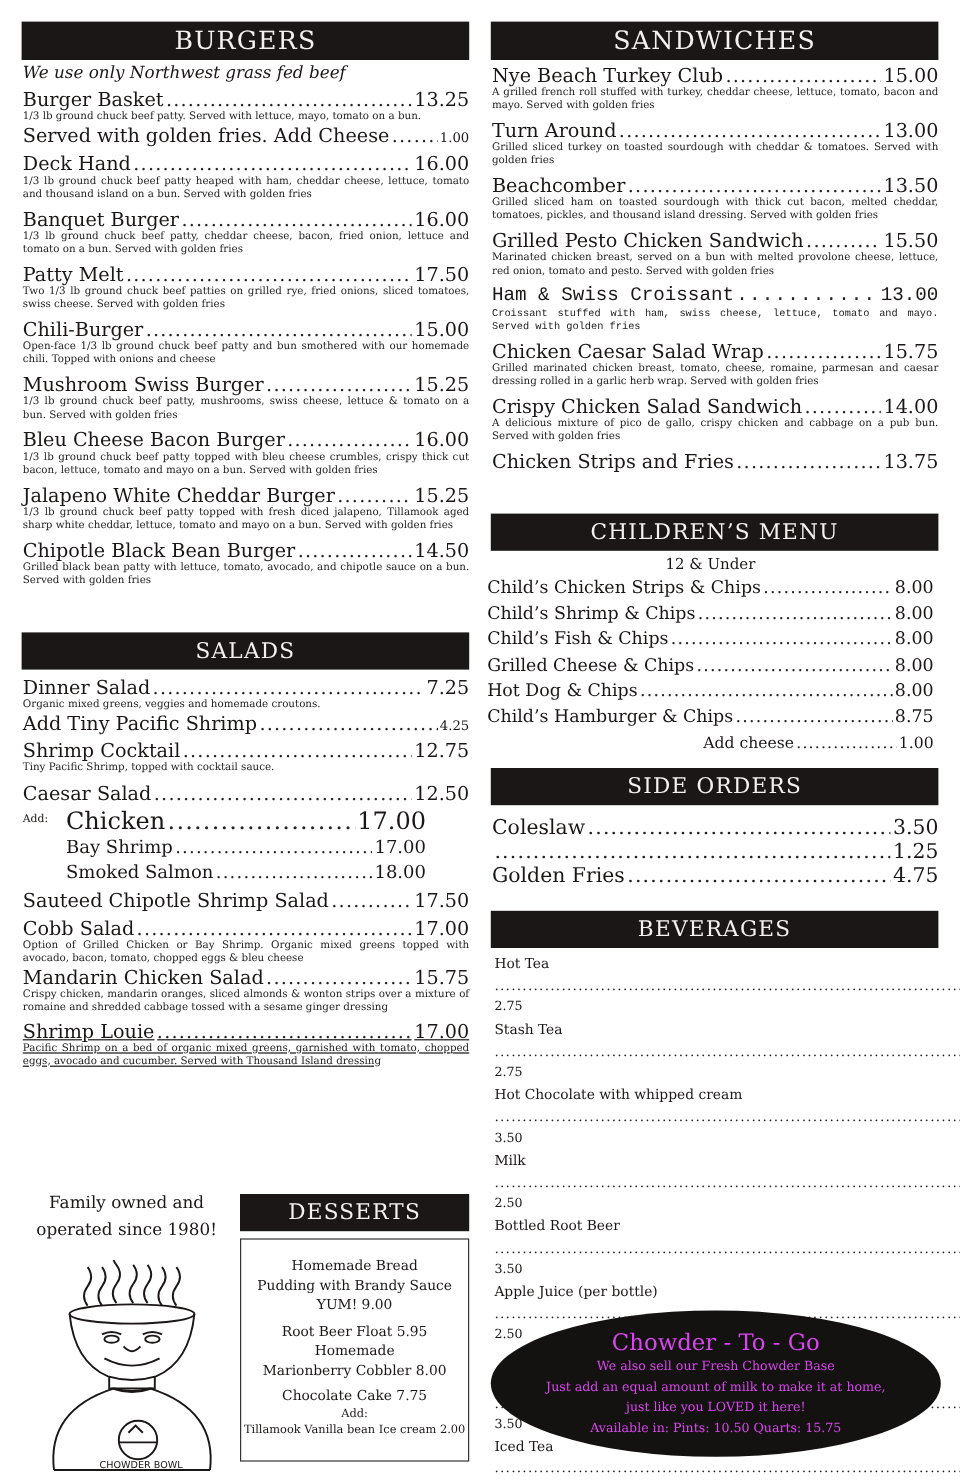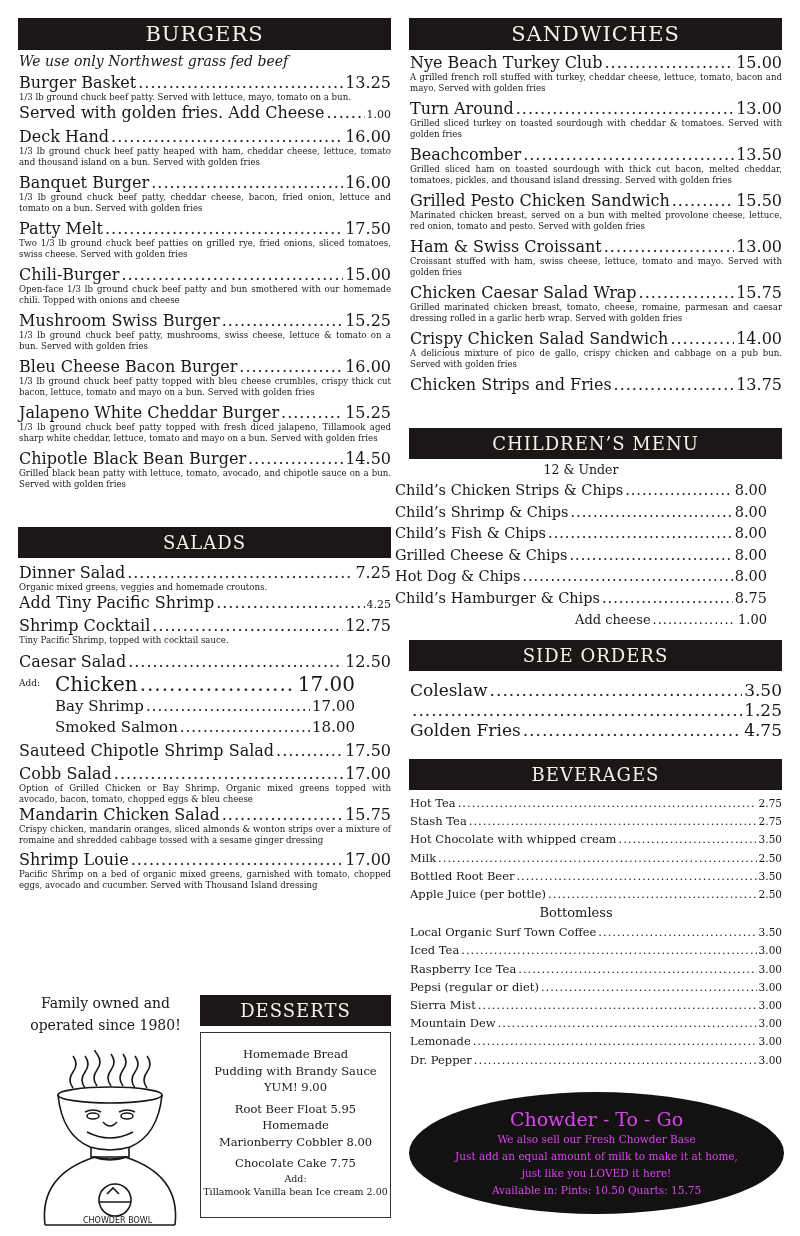--- a/index.html
+++ b/index.html
@@ -21,21 +21,21 @@
 
   .big .row { font-size: 16px; line-height: 19px; }
   .desc { font-size: 8.6px; line-height: 11px; text-align: justify; color: #222; }
   .desc-row { font-size: 8.6px; line-height: 11px; }
   .desc-row .price { font-size: 11px; }
 
   .subtitle { font-size: 14px; line-height: 18px; font-style: italic; }
 
   .mid .row { font-size: 14.5px; line-height: 21.5px; }
   .side .row { font-size: 17px; line-height: 20px; justify-content: flex-end; }
-  .bev .row { font-size: 11.5px; line-height: 18.2px; }
+  .bev .row { font-size: 11.5px; line-height: 18.2px; flex-direction: column; }
   .bev .row .price { font-size: 10.5px; }
 
   .center-label { text-align: center; }
 
   .dessert-box { position: absolute; border: 1.5px solid #333; text-align: center;
                  font-size: 11.5px; line-height: 16.5px; padding-top: 13px; }
   .dessert-box .gap { height: 5px; }
   .family { position: absolute; text-align: center; font-size: 14px; line-height: 22px; }
 
   .oval { position: absolute; background: #141111; border-radius: 50%; color: #d946ef; text-align: center; }
@@ -217,21 +217,21 @@
 
   <div class="item" style="margin-top:0;">
     <div class="row">
         <span class="name">Mandarin Chicken Salad</span>
         <span class="dots"></span>
         <span class="price">15.75</span>
       </div>
     <div class="desc">Crispy chicken, mandarin oranges, sliced almonds &amp; wonton strips over a mixture of romaine and shredded cabbage tossed with a sesame ginger dressing</div>
   </div>
 
-  <div class="item" style="margin-top:4px;">
+  <div class="item" style="margin-top:4px;text-decoration:underline;">
     <div class="row">
         <span class="name">Shrimp Louie</span>
         <span class="dots"></span>
         <span class="price">17.00</span>
       </div>
     <div class="desc">Pacific Shrimp on a bed of organic mixed greens, garnished with tomato, chopped eggs, avocado and cucumber. Served with Thousand Island dressing</div>
   </div>
 </div>
 
 <div class="family" style="left:18px;top:992px;width:175px;">
@@ -318,21 +318,21 @@
     <div class="desc">Grilled sliced ham on toasted sourdough with thick cut bacon, melted cheddar, tomatoes, pickles, and thousand island dressing. Served with golden fries</div>
   </div>
   <div class="item" style="margin-top:5px;">
     <div class="row">
         <span class="name">Grilled Pesto Chicken Sandwich</span>
         <span class="dots"></span>
         <span class="price">15.50</span>
       </div>
     <div class="desc">Marinated chicken breast, served on a bun with melted provolone cheese, lettuce, red onion, tomato and pesto. Served with golden fries</div>
   </div>
-  <div class="item" style="margin-top:5px;">
+  <div class="item" style="margin-top:5px;font-family:Liberation Mono, monospace;">
     <div class="row">
         <span class="name">Ham &amp; Swiss Croissant</span>
         <span class="dots"></span>
         <span class="price">13.00</span>
       </div>
     <div class="desc">Croissant stuffed with ham, swiss cheese, lettuce, tomato and mayo. Served with golden fries</div>
   </div>
   <div class="item" style="margin-top:5px;">
     <div class="row">
         <span class="name">Chicken Caesar Salad Wrap</span>
@@ -355,21 +355,21 @@
         <span class="dots"></span>
         <span class="price">13.75</span>
       </div>
   </div>
 </div>
 
 <div class="bar" style="left:409px;top:428px;width:373px;height:31px;font-size:18px;line-height:31px;">
   <span>CHILDREN’S MENU</span>
 </div>
 
-<div class="col mid" style="left:395px;top:460px;width:372px;">
+<div class="col mid" style="left:406px;top:460px;width:372px;">
   <div class="center-label" style="font-size:12.5px;line-height:20px;">12 &amp; Under</div>
   <div class="row">
       <span class="name">Child’s Chicken Strips &amp; Chips</span>
       <span class="dots"></span>
       <span class="price">8.00</span>
     </div>
   <div class="row">
       <span class="name">Child’s Shrimp &amp; Chips</span>
       <span class="dots"></span>
       <span class="price">8.00</span>

